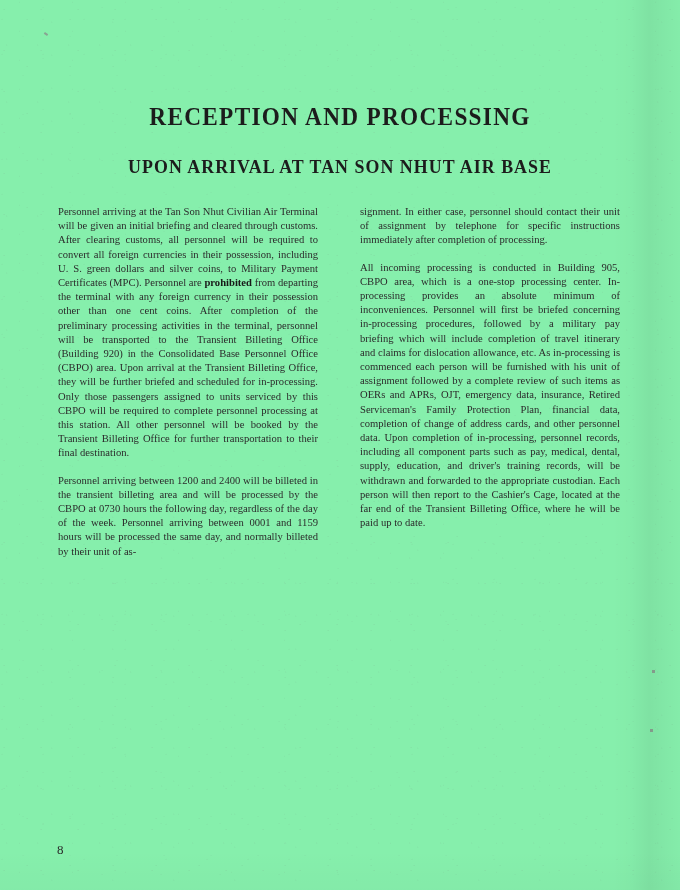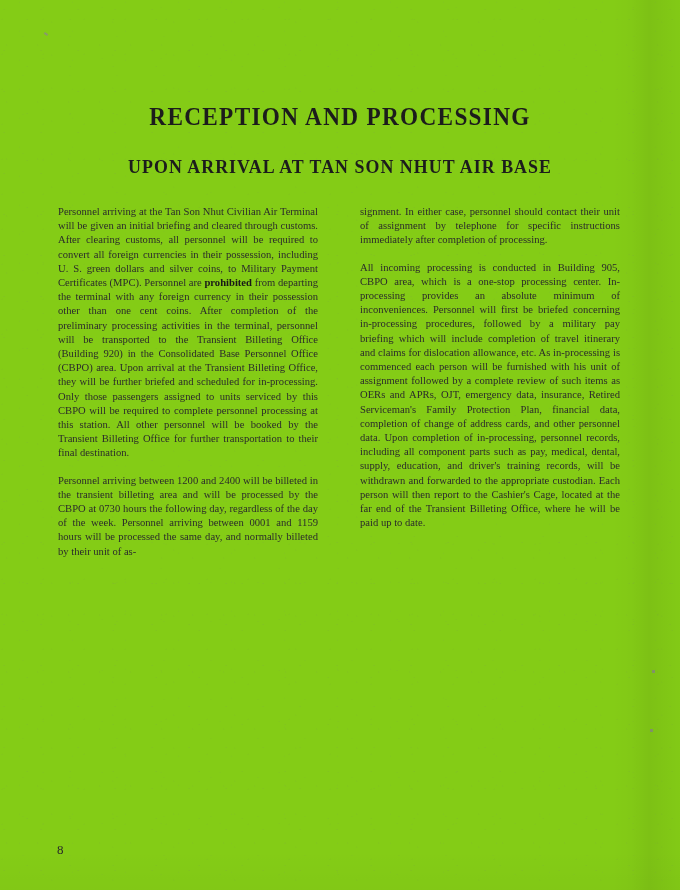--- a/index.html
+++ b/index.html
@@ -6,21 +6,21 @@
   html, body {
     margin: 0;
     padding: 0;
     background: #ffffff;
   }
 
   .page {
     position: relative;
     width: 680px;
     height: 890px;
-    background: #84cc16;
+    background: #86efac;
     overflow: hidden;
     font-family: "Liberation Serif", "DejaVu Serif", serif;
     color: #2a2a2a;
   }
 
   
   .paper-noise {
     position: absolute;
     inset: 0;
     pointer-events: none;

